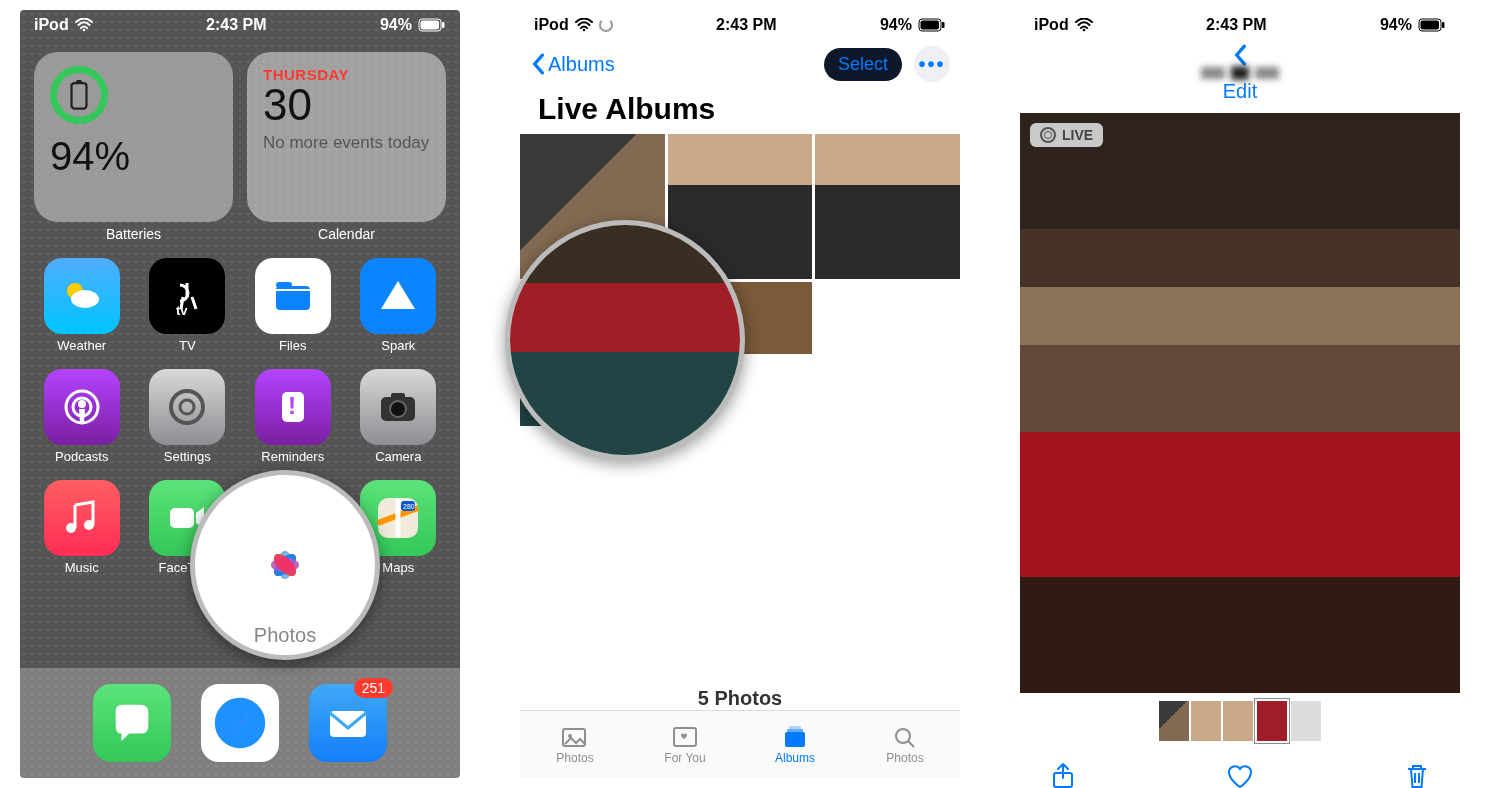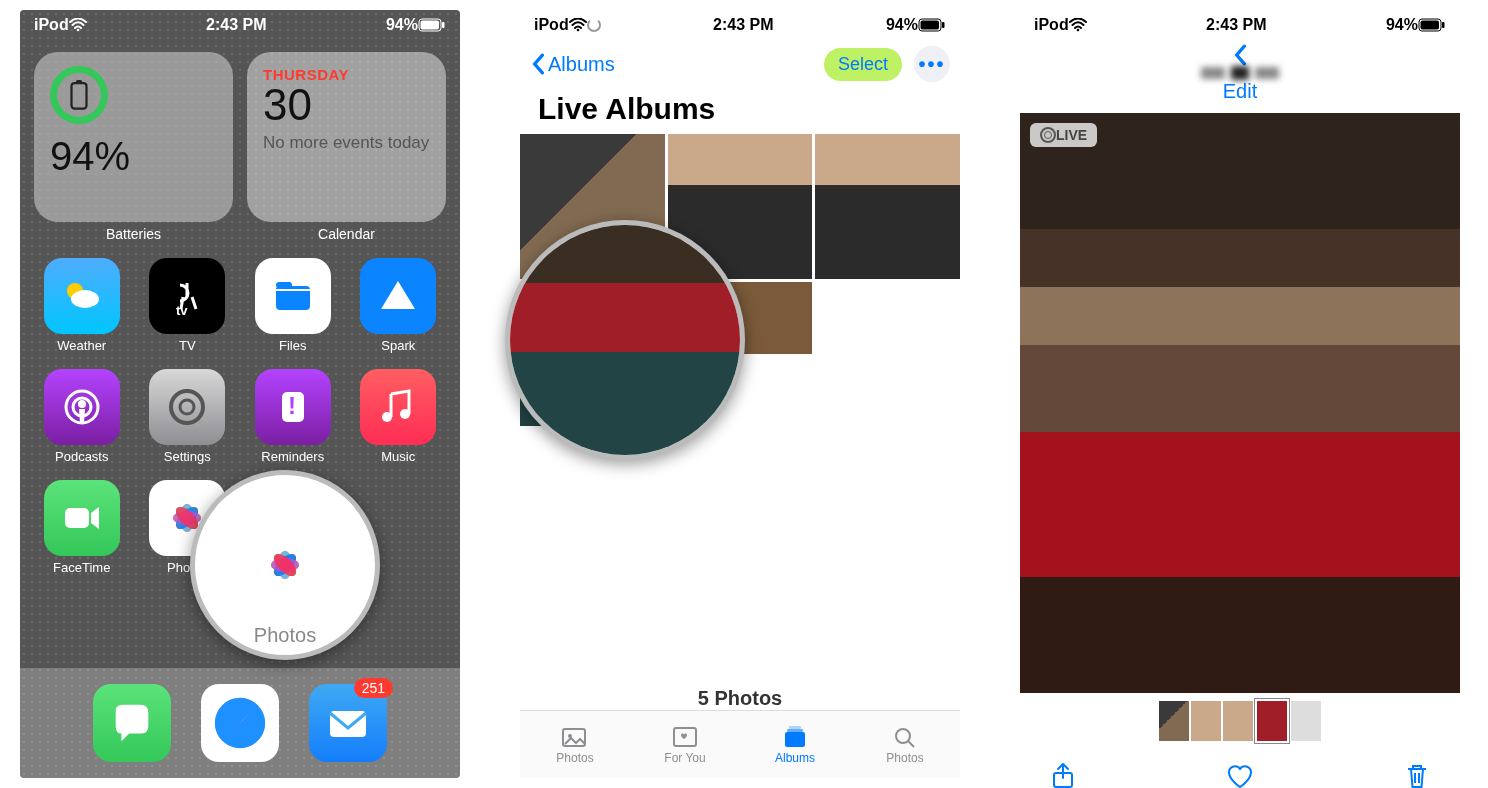--- a/index.html
+++ b/index.html
@@ -1,19 +1,19 @@
 <!DOCTYPE html>
 <html><head>
 <meta charset="utf-8">
 <style>
   * { margin:0; padding:0; box-sizing:border-box; font-family: -apple-system, "Helvetica Neue", Arial, sans-serif; }
   body { background:#fff; width:1488px; height:788px; display:flex; gap:60px; padding:10px 20px; }
   .phone { width:440px; height:768px; position:relative; background:#fff; }
   .status { display:flex; justify-content:space-between; align-items:center; padding:6px 14px; font-size:16px; font-weight:600; }
-  .sb-left,.sb-right{display:flex;align-items:center;}
+  .sb-left,.sb-right{display:flex;align-items:center;gap:6px;}
   .wifi,.batt{display:inline-block;}
   .wifi svg,.batt svg{display:block;}
   
   #s1 { background:#555; background-image:radial-gradient(#6a6a6a 1px,transparent 1px); background-size:8px 8px; color:#fff; border-radius:4px; overflow:hidden; }
   #s1 .status{color:#fff;}
   .widgets{display:flex;gap:14px;padding:12px 14px 4px;}
   .widget{flex:1;background:rgba(255,255,255,.45);border-radius:24px;padding:14px 16px;color:#222; height:170px; position:relative;}
   .widget.batt-w{background:rgba(200,200,200,.6);}
   .ring{width:58px;height:58px;border-radius:50%;border:7px solid #34c759;display:flex;align-items:center;justify-content:center;margin-bottom:10px;}
   .ring svg{fill:#222;}
@@ -47,21 +47,21 @@
   .badge{position:absolute;top:-6px;right:-6px;background:#ff3b30;color:#fff;font-size:14px;font-weight:400;border-radius:20px;padding:2px 8px;}
   .mag{position:absolute;width:190px;height:190px;border-radius:50%;border:5px solid #bbb;background:#fff;box-shadow:0 4px 16px rgba(0,0,0,.4);display:flex;align-items:center;justify-content:center;flex-direction:column;overflow:hidden;}
   #s1 .mag{left:170px;top:460px;}
   .mag .photosi{width:140px;height:140px;}
   .mag-label{position:absolute;bottom:8px;font-size:20px;color:#888;}
   
   #s2 .status{color:#000;}
   .nav{display:flex;justify-content:space-between;align-items:center;padding:6px 10px 8px;}
   .back{color:#007aff;font-size:20px;display:flex;align-items:center;gap:2px;}
   .navr{display:flex;gap:12px;align-items:center;}
-  .select{color:#007aff;font-size:18px;background:#bef264;padding:6px 14px;border-radius:18px;}
+  .select{color:#007aff;font-size:18px;background:#0f172a;padding:6px 14px;border-radius:18px;}
   .more{width:36px;height:36px;border-radius:50%;background:#eef0f5;color:#007aff;display:flex;align-items:center;justify-content:center;font-size:20px;font-weight:800;letter-spacing:2px;}
   .hdr{font-size:30px;font-weight:800;padding:2px 18px 8px;}
   .thumbs{display:grid;grid-template-columns:repeat(3,1fr);gap:3px;padding:0 0;}
   .thumb{aspect-ratio:1/1;background:#ccc;position:relative;overflow:hidden;}
   .th1{background:linear-gradient(135deg,#3a3a3a 40%,#826a52 40%);}
   .th-person{background:linear-gradient(#caa98a 35%,#2b2b2b 35%);}
   .th4{background:linear-gradient(180deg,#3a2d22 25%,#a01e28 25% 55%,#244 55%);}
   .th5{background:linear-gradient(#7a5a3a 50%,#fff 50%);}
   #s2 .mag{left:-15px;top:210px;width:240px;height:240px;}
   .mag .th4{width:240px;height:240px;}
@@ -71,21 +71,21 @@
   .tab.active{color:#007aff;}
   .tab svg{width:28px;height:24px;}
   
   #s3 .status{color:#000;}
   #s3 .nav{padding:4px 14px 10px;flex-direction:column;}
   .edit{color:#007aff;font-size:20px;}
   .navc{display:flex;gap:6px;align-items:center;filter:blur(3px);}
   .navc .blk{width:18px;height:14px;background:#222;}
   .navc .gry{width:24px;height:12px;background:#888;}
   .photo-main{margin:0;height:580px;background:linear-gradient(180deg,#2e241d 0 20%,#463227 20% 30%,#8d7359 30% 40%,#63483a 40% 55%,#a4121e 55% 80%, #2f1a14 80%);position:relative;}
-  .live{position:absolute;top:10px;left:10px;background:rgba(230,230,230,.85);border-radius:6px;padding:4px 10px;font-size:14px;font-weight:700;color:#444;display:flex;gap:0;align-items:center;}
+  .live{position:absolute;top:10px;left:10px;background:rgba(230,230,230,.85);border-radius:6px;padding:4px 10px;font-size:14px;font-weight:700;color:#444;display:flex;gap:6px;align-items:center;}
   .live-ring{width:16px;height:16px;border:2px solid #555;border-radius:50%;position:relative;}
   .live-ring::after{content:"";position:absolute;inset:2px;border:1px solid #555;border-radius:50%;}
   .film{display:flex;justify-content:center;gap:2px;padding:8px 0;}
   .film .f{width:30px;height:40px;background:#999;}
   .film .f1{background:linear-gradient(135deg,#3a3a3a 40%,#826a52 40%);}
   .film .f2,.film .f3{background:#caa98a;}
   .film .f4{background:#a01e28;border:2px solid #fff;outline:1px solid #888;width:34px;height:44px;margin-top:-2px;}
   .film .f5{background:#ddd;}
   .tbar{display:flex;justify-content:space-between;padding:10px 28px 0;color:#007aff;}
   .tbar svg{width:30px;height:30px;fill:none;stroke:#007aff;stroke-width:2;}
@@ -201,20 +201,30 @@
     <div class="app">
         <div class="icon reminders">
           <svg viewBox="0 0 50 50">
             <rect x="14" y="10" width="22" height="30" rx="5" fill="#fff"></rect>
             <text x="20" y="32" font-size="24" fill="#b443ff" font-weight="900">!</text>
           </svg>
         </div>
         <div class="alabel">Reminders</div>
       </div>
     <div class="app">
+        <div class="icon camera">
+          <svg viewBox="0 0 50 50">
+            <rect x="8" y="15" width="34" height="24" rx="5" fill="#333"></rect>
+            <circle cx="25" cy="27" r="8" fill="#111" stroke="#666" stroke-width="2"></circle>
+            <rect x="18" y="11" width="14" height="6" rx="2" fill="#333"></rect>
+          </svg>
+        </div>
+        <div class="alabel">Camera</div>
+      </div>
+    <div class="app">
         <div class="icon music">
           <svg viewBox="0 0 50 50">
             <path d="M18 12 L36 9 V32 M18 12 V35" stroke="#fff" stroke-width="3" fill="none"></path>
             <circle cx="14" cy="35" r="5" fill="#fff"></circle>
             <circle cx="32" cy="32" r="5" fill="#fff"></circle>
           </svg>
         </div>
         <div class="alabel">Music</div>
       </div>
     <div class="app">

